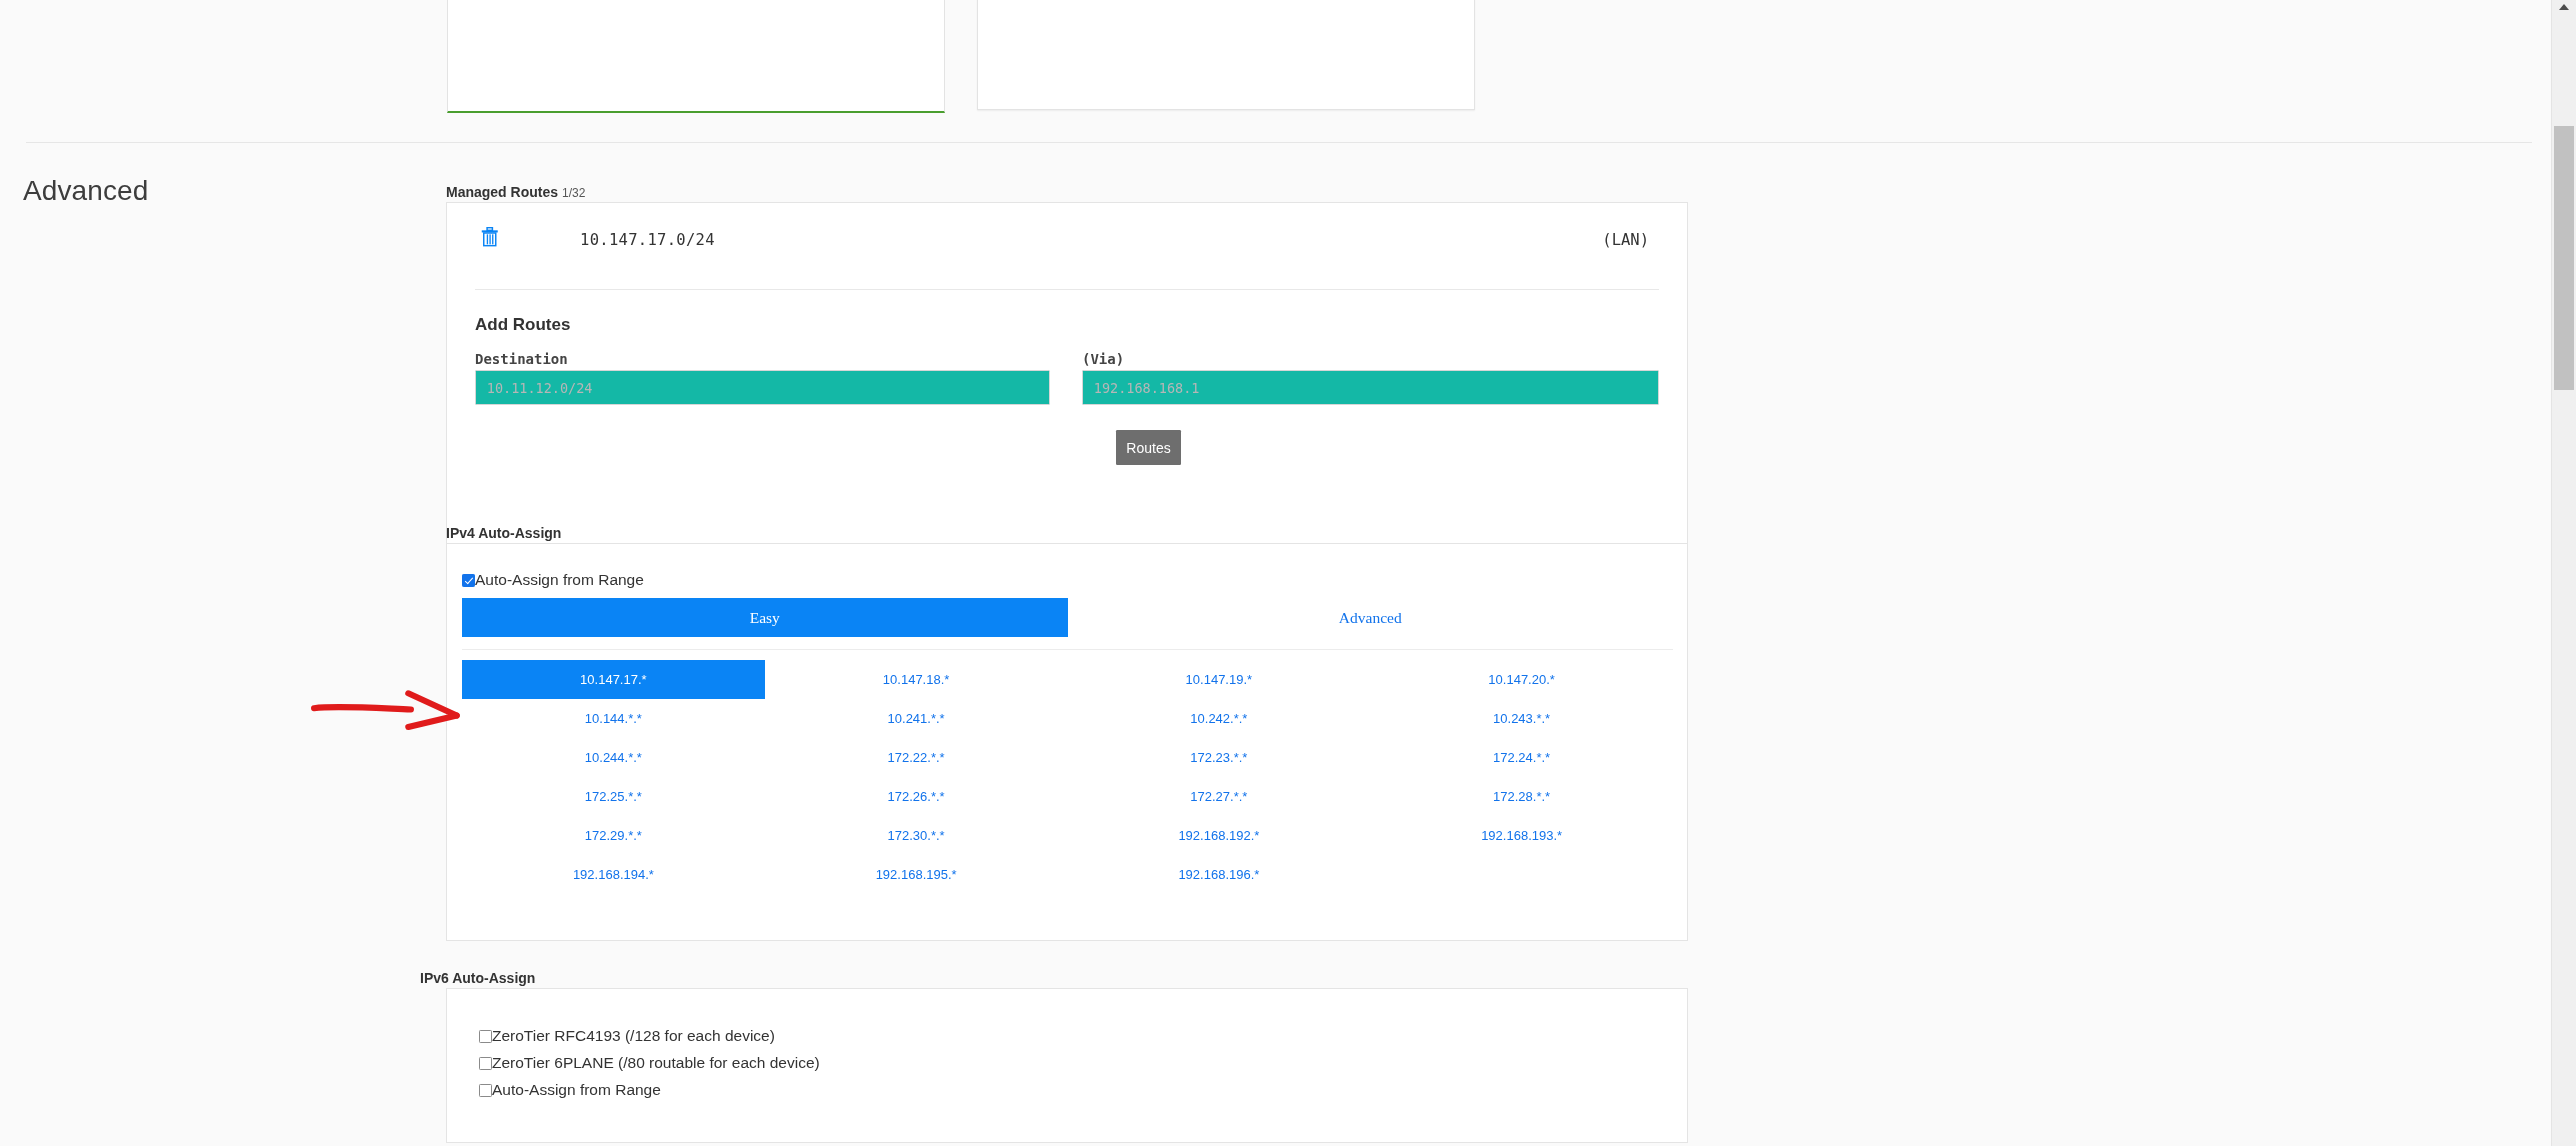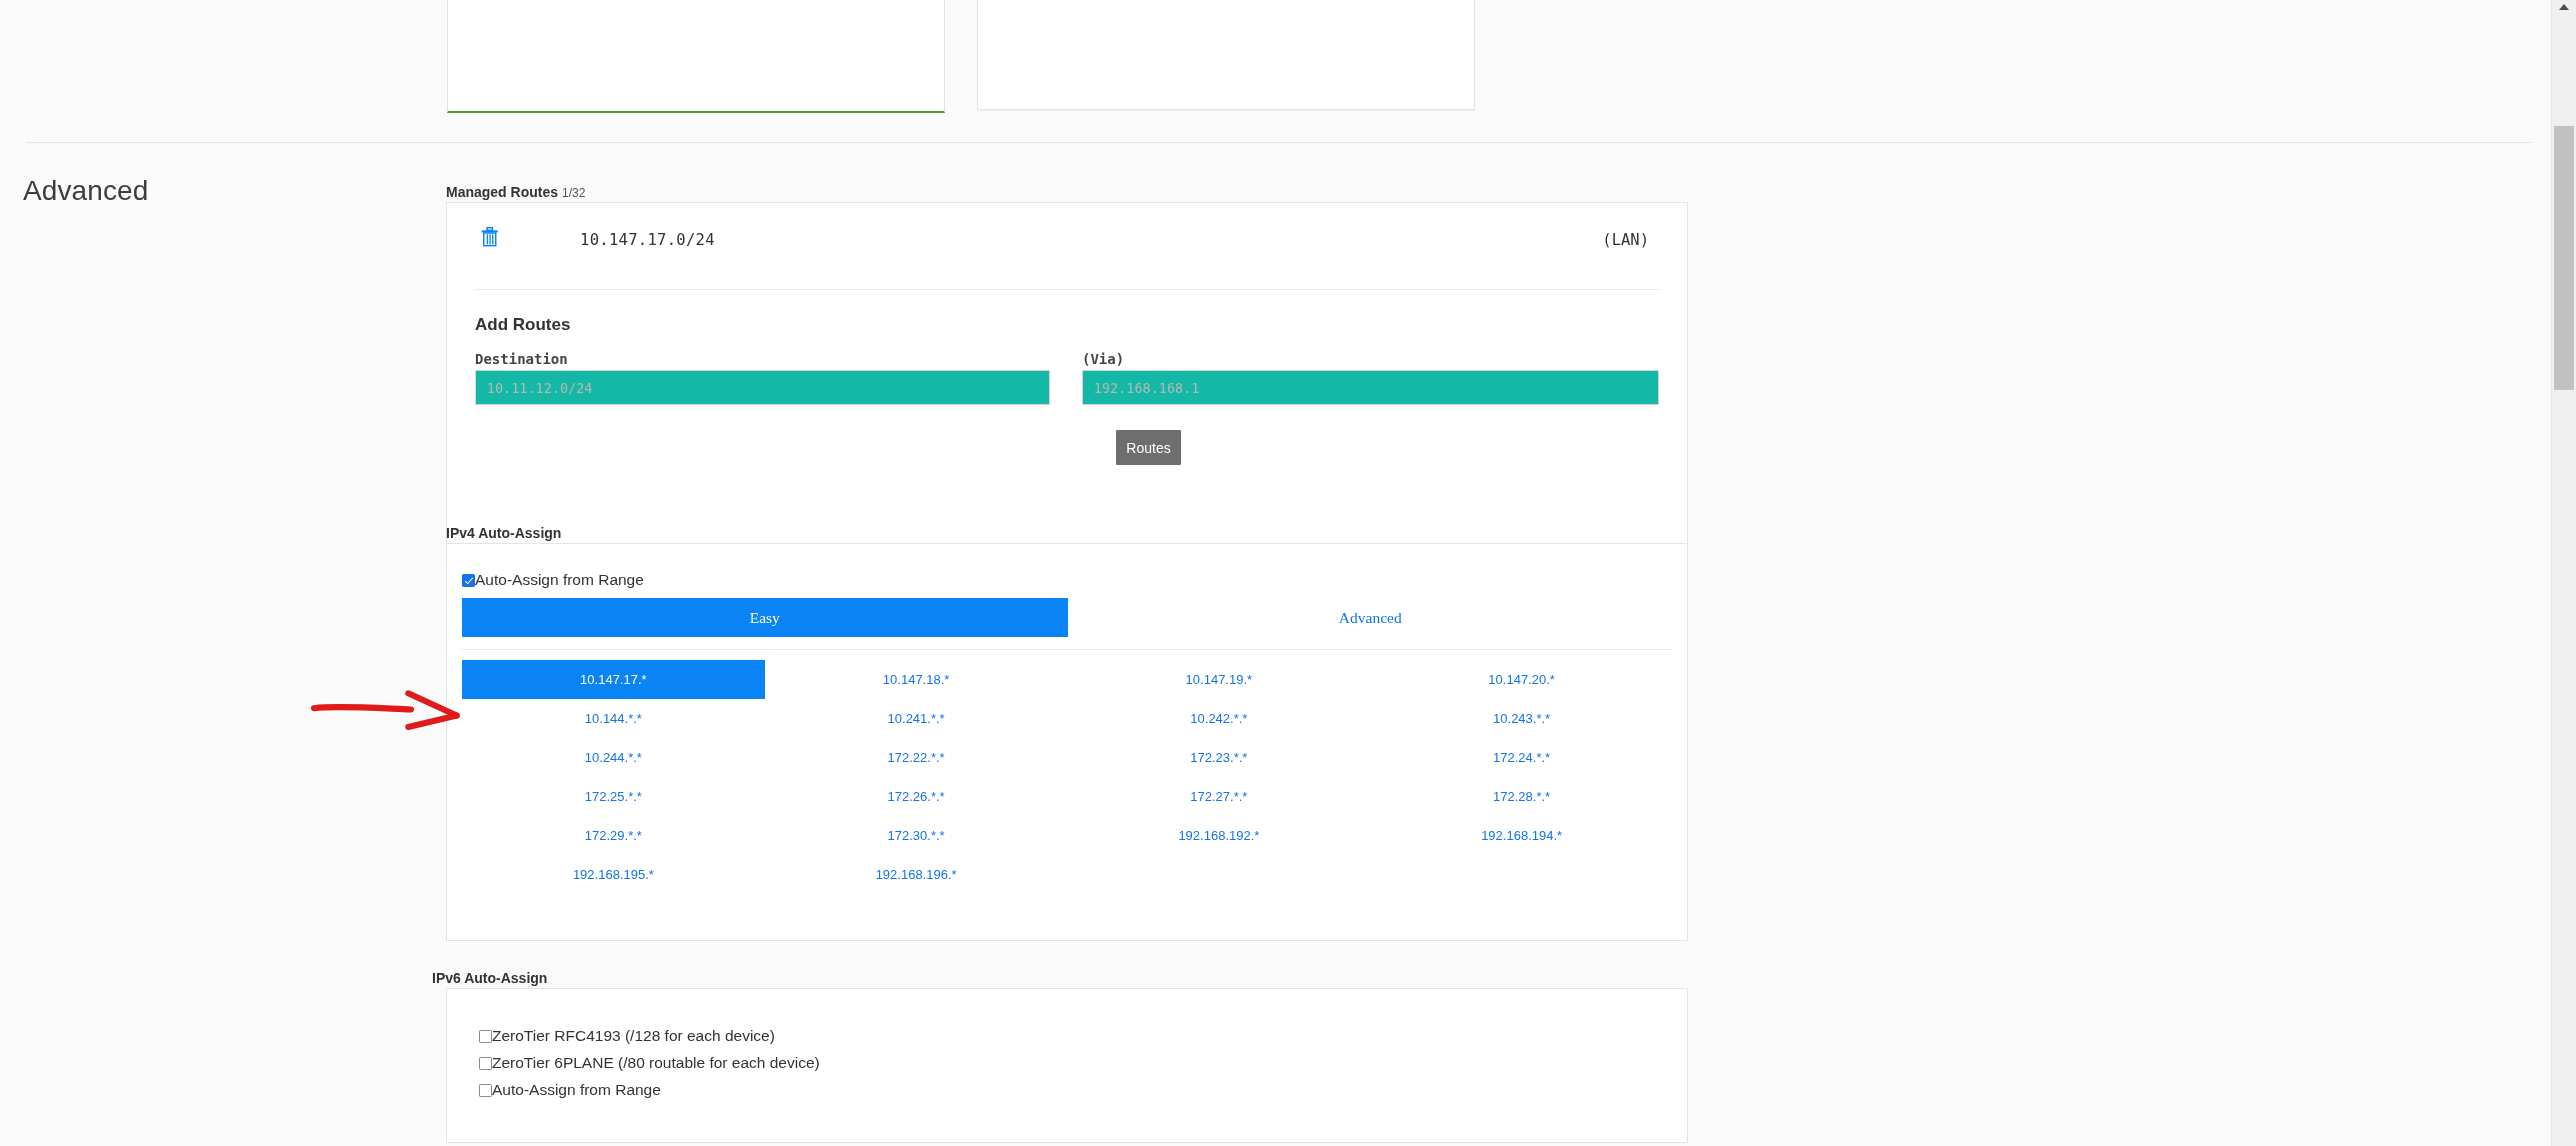--- a/index.html
+++ b/index.html
@@ -282,21 +282,21 @@
     color: #1273eb;
     cursor: pointer;
     user-select: none;
   }
   .range-cell.selected {
     background: #0a84f5;
     color: #ffffff;
   }
 
   
-  #ipv6-label { left: 432px; top: 970px; }
+  #ipv6-label { left: 420px; top: 970px; }
   #ipv6-panel {
     left: 446px;
     top: 988px;
     width: 1242px;
     height: 155px;
   }
   #ipv6-row-0 { left: 32px; top: 38px; }
   #ipv6-row-1 { left: 32px; top: 65px; }
   #ipv6-row-2 { left: 32px; top: 92px; }
 
@@ -425,20 +425,21 @@
       <div class="range-cell">172.22.*.*</div>
       <div class="range-cell">172.23.*.*</div>
       <div class="range-cell">172.24.*.*</div>
       <div class="range-cell">172.25.*.*</div>
       <div class="range-cell">172.26.*.*</div>
       <div class="range-cell">172.27.*.*</div>
       <div class="range-cell">172.28.*.*</div>
       <div class="range-cell">172.29.*.*</div>
       <div class="range-cell">172.30.*.*</div>
       <div class="range-cell">192.168.192.*</div>
+      <div class="range-cell">192.168.193.*</div>
       <div class="range-cell">192.168.194.*</div>
       <div class="range-cell">192.168.195.*</div>
       <div class="range-cell">192.168.196.*</div>
     </div>
 </div>
 
 <div class="block-label" id="ipv6-label">IPv6 Auto-Assign</div>
 
 <div class="panel" id="ipv6-panel">
   <div class="cb-row" id="ipv6-row-0">

